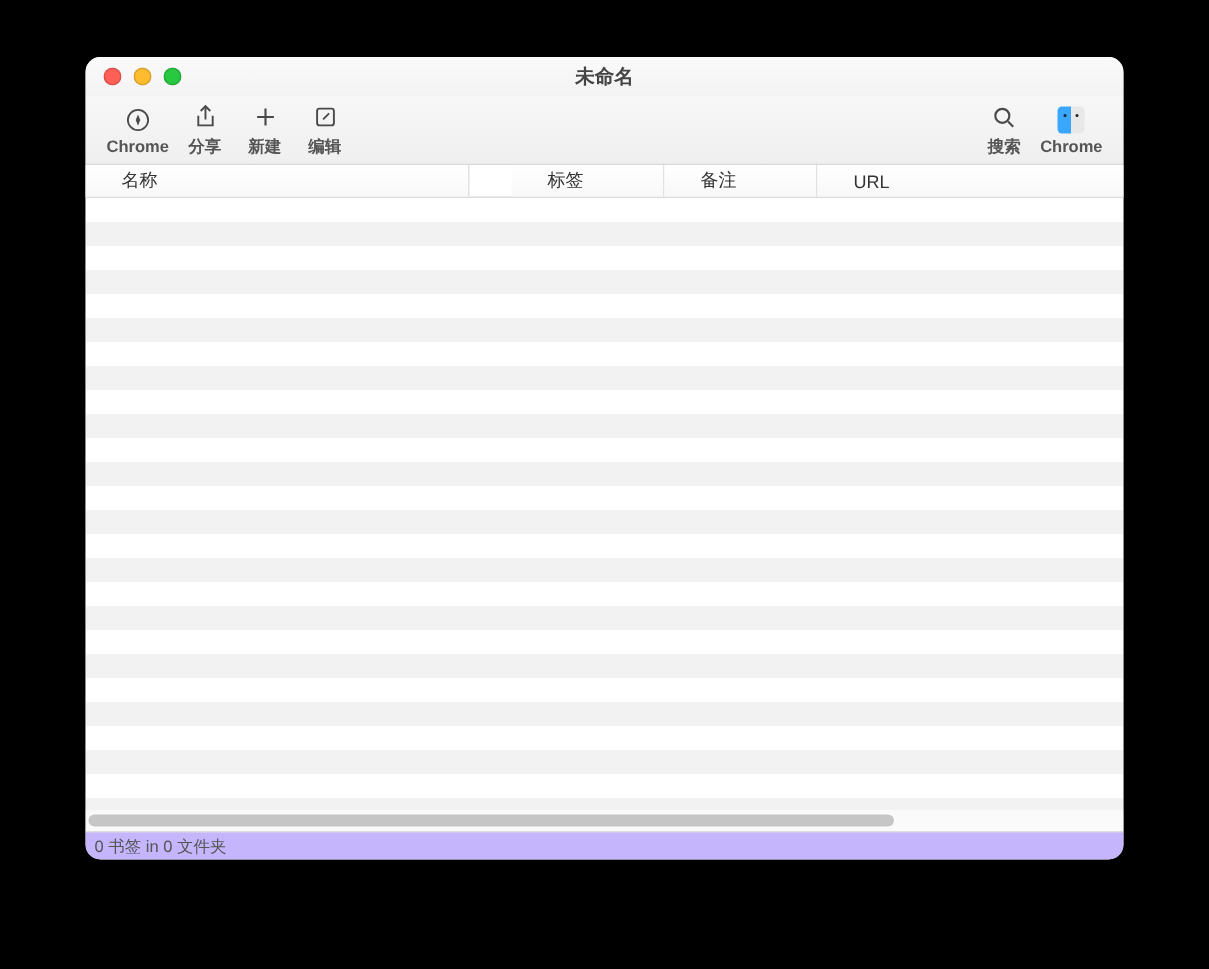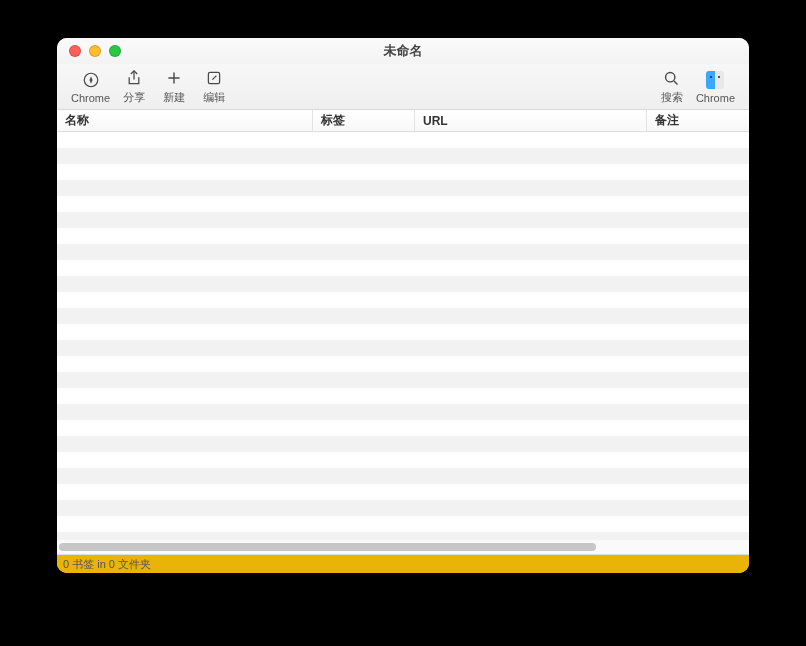--- a/index.html
+++ b/index.html
@@ -63,20 +63,21 @@
     display: flex;
     flex-direction: column;
     align-items: center;
     justify-content: center;
     min-width: 40px;
     height: 44px;
     color: #555;
     cursor: default;
     gap: 2px;
     padding: 0 4px;
+    font-weight: bold;
   }
   .tb-btn .icon {
     width: 20px; height: 20px;
     display: flex; align-items: center; justify-content: center;
     color: #4a4a4a;
   }
   .tb-btn .lbl {
     font-size: 11px;
     color: #555;
     white-space: nowrap;
@@ -94,28 +95,27 @@
     display: flex;
     align-items: stretch;
     background: #fff;
     border-bottom: 1px solid #dcdcdc;
     font-size: 12px;
     color: #333;
   }
   .header-cell {
     display: flex;
     align-items: center;
-    padding: 0 8px;
+    padding: 0 24px;
     border-right: 1px solid #e2e2e2;
     background: linear-gradient(#ffffff,#f8f8f8);
-    font-weight: bold;
   }
   .header-cell:last-child { border-right: none; }
   .hc-name { width: 256px; }
-  .hc-tag  { width: 102px; }
+  .hc-tag  { width: 102px; margin-left: 28px; }
   .hc-note { width: 102px; }
   .hc-url  { flex: 1; }
   .table-body {
     flex: 1;
     overflow: hidden;
     position: relative;
   }
   .row {
     height: 16px;
     display: flex;
@@ -141,21 +141,21 @@
     width: 78%;
   }
   .status {
     height: 19px;
     border-top: 1px solid #dedede;
     display: flex;
     align-items: center;
     padding: 0 6px;
     font-size: 11px;
     color: #555;
-    background: #eab308;
+    background: #c4b5fd;
   }
   svg { display: block; }
   .finder-icon-bg {
     width: 18px; height: 18px;
     background: linear-gradient(90deg,#3aa7ff 50%,#e8e8e8 50%);
     border-radius: 3px;
     position: relative;
   }
   .finder-icon-bg::before,
   .finder-icon-bg::after {
@@ -241,22 +241,22 @@
         <span class="finder-icon-bg"></span>
       </span>
       <span class="lbl">Chrome</span>
     </div>
 
   </div>
 
   <div class="header-row">
     <div class="header-cell hc-name">名称</div>
     <div class="header-cell hc-tag">标签</div>
+    <div class="header-cell hc-note">备注</div>
     <div class="header-cell hc-url">URL</div>
-    <div class="header-cell hc-note">备注</div>
   </div>
 
   <div class="table-body" id="table-body">
       <div class="row">
         <div class="cell c-name"></div>
         <div class="cell c-tag"></div>
         <div class="cell c-note"></div>
         <div class="cell c-url"></div>
       </div>
       <div class="row">

